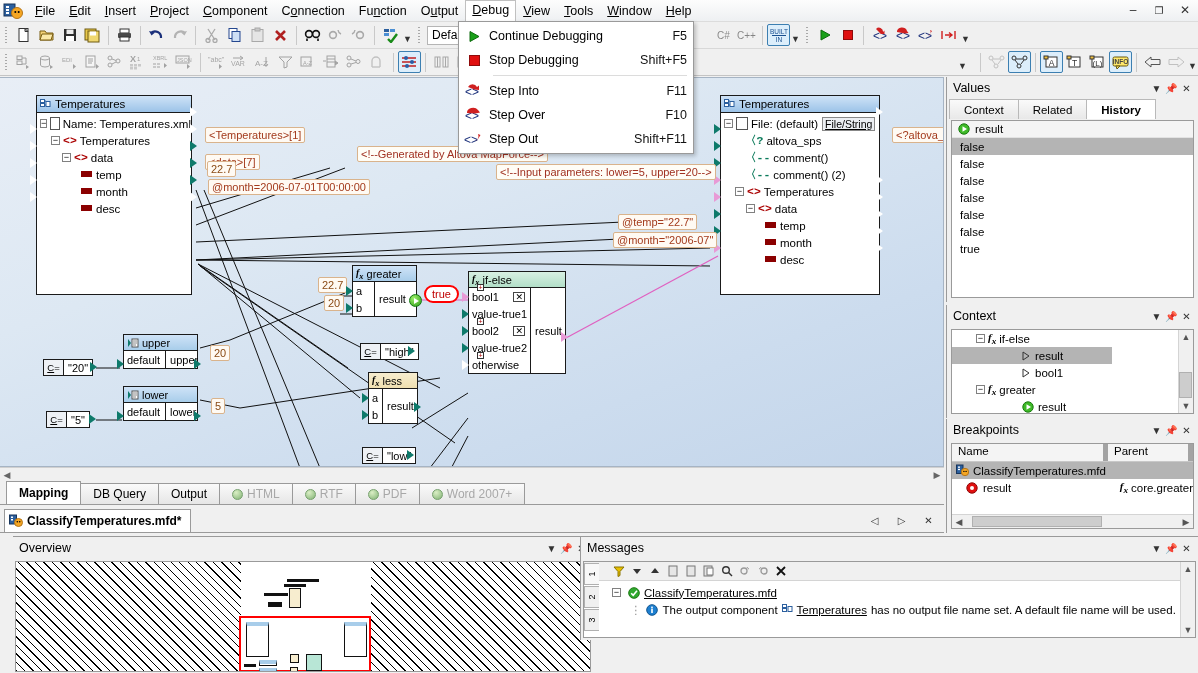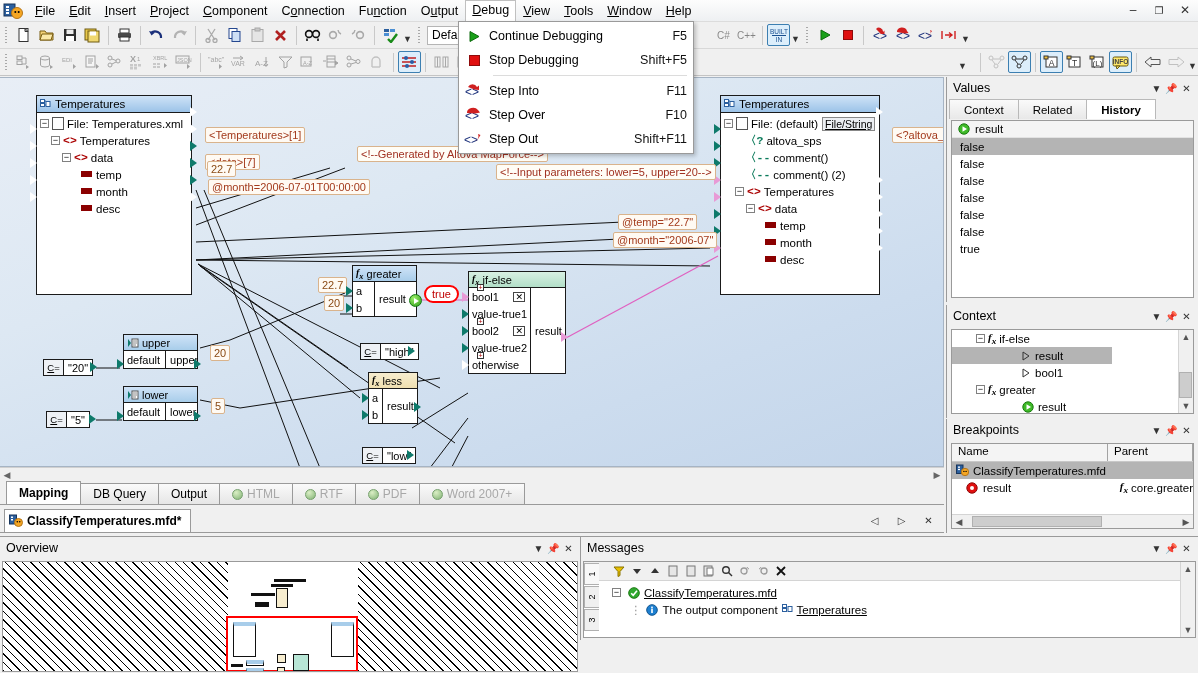--- a/index.html
+++ b/index.html
@@ -189,21 +189,21 @@
   .lrow.hdr { background: #f4f4f4; border-bottom: 1px solid #e2e2e2; }
 
   .vscroll { position: absolute; right: 0; top: 0; bottom: 0; width: 15px; background: #f0f0f0;
              border-left: 1px solid #d4d4d4; display: flex; flex-direction: column;
              align-items: center; justify-content: space-between; }
   .vscroll .sa { font-size: 9px; color: #555; height: 14px; display: flex; align-items: center; }
   .vthumb { position: absolute; right: 1px; width: 13px; background: #cdcdcd; border: 1px solid #b0b0b0; }
 
   .gridhdr { display: flex; height: 18px; background: #f4f4f4; border-bottom: 1px solid #c8c8c8;
              font-size: 11.5px; }
-  .gridhdr div { padding: 1px 6px; border-right: 1px solid #a3a3a3; }
+  .gridhdr div { padding: 1px 6px; border-right: 5px solid #a3a3a3; }
 
   
   .ovbody { position: absolute; background: #fff; border: 1px solid #9a9a9a; overflow: hidden; }
   .hatch { position: absolute; top: 0; bottom: 0;
     background-image: repeating-linear-gradient(45deg, #000 0 1px, #fff 1px 6px); }
   .ovrect { position: absolute; border: 1px solid #111; background: #fff; }
   .ovrect.blue { border-top: 4px solid #a8cdea; }
   .ovrect.tan { background: #f7edcf; }
   .ovrect.grn { background: #b8e6d6; }
   .ovbar { position: absolute; background: #111; height: 3px; }
@@ -678,21 +678,21 @@
               <rect x="6" y="2.5" width="4" height="5" fill="#fff" stroke="#2b5f9e"></rect>
               <path d="M4.5 2 h1.5 M4.5 6 h1.5" stroke="#2b5f9e"></path>
             </svg>
         </span>
         <span>Temperatures</span>
       </div>
       <div class="cbody">
         <div class="trow" style="padding-left:3px">
           <span class="expander">−</span>
           <span class="ic-file"></span>
-          <span>File: Temperatures.xml</span>
+          <span>Name: Temperatures.xml</span>
         </div>
         <div class="trow" style="padding-left:14px">
           <span class="expander">−</span>
           <span class="ic-elem">&lt;&gt;</span>
           <span>Temperatures</span>
         </div>
         <div class="trow" style="padding-left:25px">
           <span class="expander">−</span>
           <span class="ic-elem">&lt;&gt;</span>
           <span>data</span>
@@ -1124,21 +1124,21 @@
         <span>core.greater</span>
       </div>
       <div style="position:absolute;left:0;right:0;bottom:0;height:14px;background:#f0f0f0;border-top:1px solid #d4d4d4;display:flex;align-items:center;justify-content:space-between">
         <span style="font-size:9px;color:#555;width:14px;text-align:center">◀</span>
         <div style="position:absolute;left:20px;width:130px;top:1px;bottom:1px;background:#cdcdcd;border:1px solid #b0b0b0"></div>
         <span style="font-size:9px;color:#555;width:14px;text-align:center">▶</span>
       </div>
     </div>
   </div>
 
-  <div class="panel" style="left:0; top:536px; width:580px; height:137px; border-left:none; border-top:1px solid #9a9a9a;">
+  <div class="panel" style="left:13px; top:536px; width:580px; height:137px; border-left:none; border-top:1px solid #9a9a9a;">
     <div class="ptitle">
       <span class="pname">Overview</span>
       <span class="pbtn">▼</span>
       <span class="pbtn">📌</span>
       <span class="pbtn">✕</span>
     </div>
     <div class="ovbody" style="left:2px; top:24px; width:576px; height:111px;">
       <div class="hatch" style="left:0; width:225px;"></div>
       <div class="hatch" style="left:355px; right:0;"></div>
 
@@ -1260,20 +1260,21 @@
           </span>
           <span>The output component</span>
           <span style="margin:0 4px;display:inline-flex">
             <svg width="11" height="11">
                 <rect x="0.5" y="0.5" width="4" height="3" fill="#fff" stroke="#2b5f9e"></rect>
                 <rect x="0.5" y="4.5" width="4" height="3" fill="#fff" stroke="#2b5f9e"></rect>
                 <rect x="6" y="2.5" width="4" height="5" fill="#fff" stroke="#2b5f9e"></rect>
               </svg>
           </span>
           <span class="ulink">Temperatures</span>
+          <span style="margin-left:4px">has no output file name set. A default file name will be used.</span>
         </div>
       </div>
       <div class="vscroll">
         <span class="sa">▲</span>
         <span class="sa">▼</span>
       </div>
     </div>
   </div>
 
   <div class="popup">

